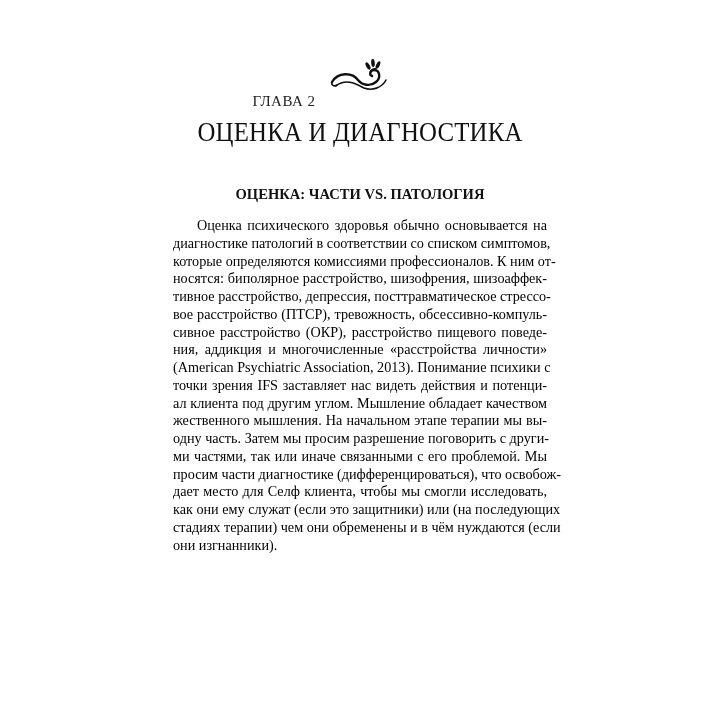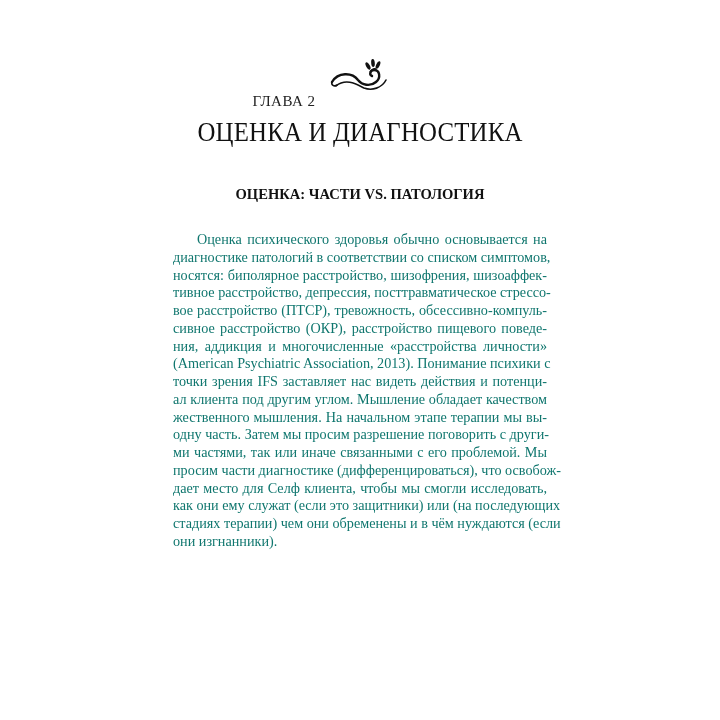--- a/index.html
+++ b/index.html
@@ -57,25 +57,25 @@
       text-align: center;
       font-size: 15.5px;
       font-weight: bold;
       color: #111;
       transform: scaleX(0.94);
       transform-origin: center;
     }
     .body-text {
       position: absolute;
       left: 173px;
-      top: 231px;
+      top: 217px;
       width: 374px;
       font-size: 14.2px;
       line-height: 17.75px;
-      color: #0f766e;
+      color: #000000;
     }
     .line {
       display: block;
       white-space: nowrap;
       text-align: justify;
       text-align-last: justify;
       height: 17.75px;
     }
     .line.indent {
       padding-left: 24px;
@@ -101,20 +101,21 @@
 
   <div class="chapter-label">ГЛАВА 2</div>
 
   <div class="chapter-title">ОЦЕНКА И ДИАГНОСТИКА</div>
 
   <div class="section-heading">ОЦЕНКА: ЧАСТИ VS. ПАТОЛОГИЯ</div>
 
   <div class="body-text">
     <span class="line indent">Оценка психического здоровья обычно основывается на</span>
     <span class="line">диагностике патологий в соответствии со списком симптомов,</span>
+    <span class="line">которые определяются комиссиями профессионалов. К ним от-</span>
     <span class="line">носятся: биполярное расстройство, шизофрения, шизоаффек-</span>
     <span class="line">тивное расстройство, депрессия, посттравматическое стрессо-</span>
     <span class="line">вое расстройство (ПТСР), тревожность, обсессивно-компуль-</span>
     <span class="line">сивное расстройство (ОКР), расстройство пищевого поведе-</span>
     <span class="line">ния, аддикция и многочисленные «расстройства личности»</span>
     <span class="line">(American Psychiatric Association, 2013). Понимание психики с</span>
     <span class="line">точки зрения IFS заставляет нас видеть действия и потенци-</span>
     <span class="line">ал клиента под другим углом. Мышление обладает качеством</span>
     <span class="line">жественного мышления. На начальном этапе терапии мы вы-</span>
     <span class="line">одну часть. Затем мы просим разрешение поговорить с други-</span>

